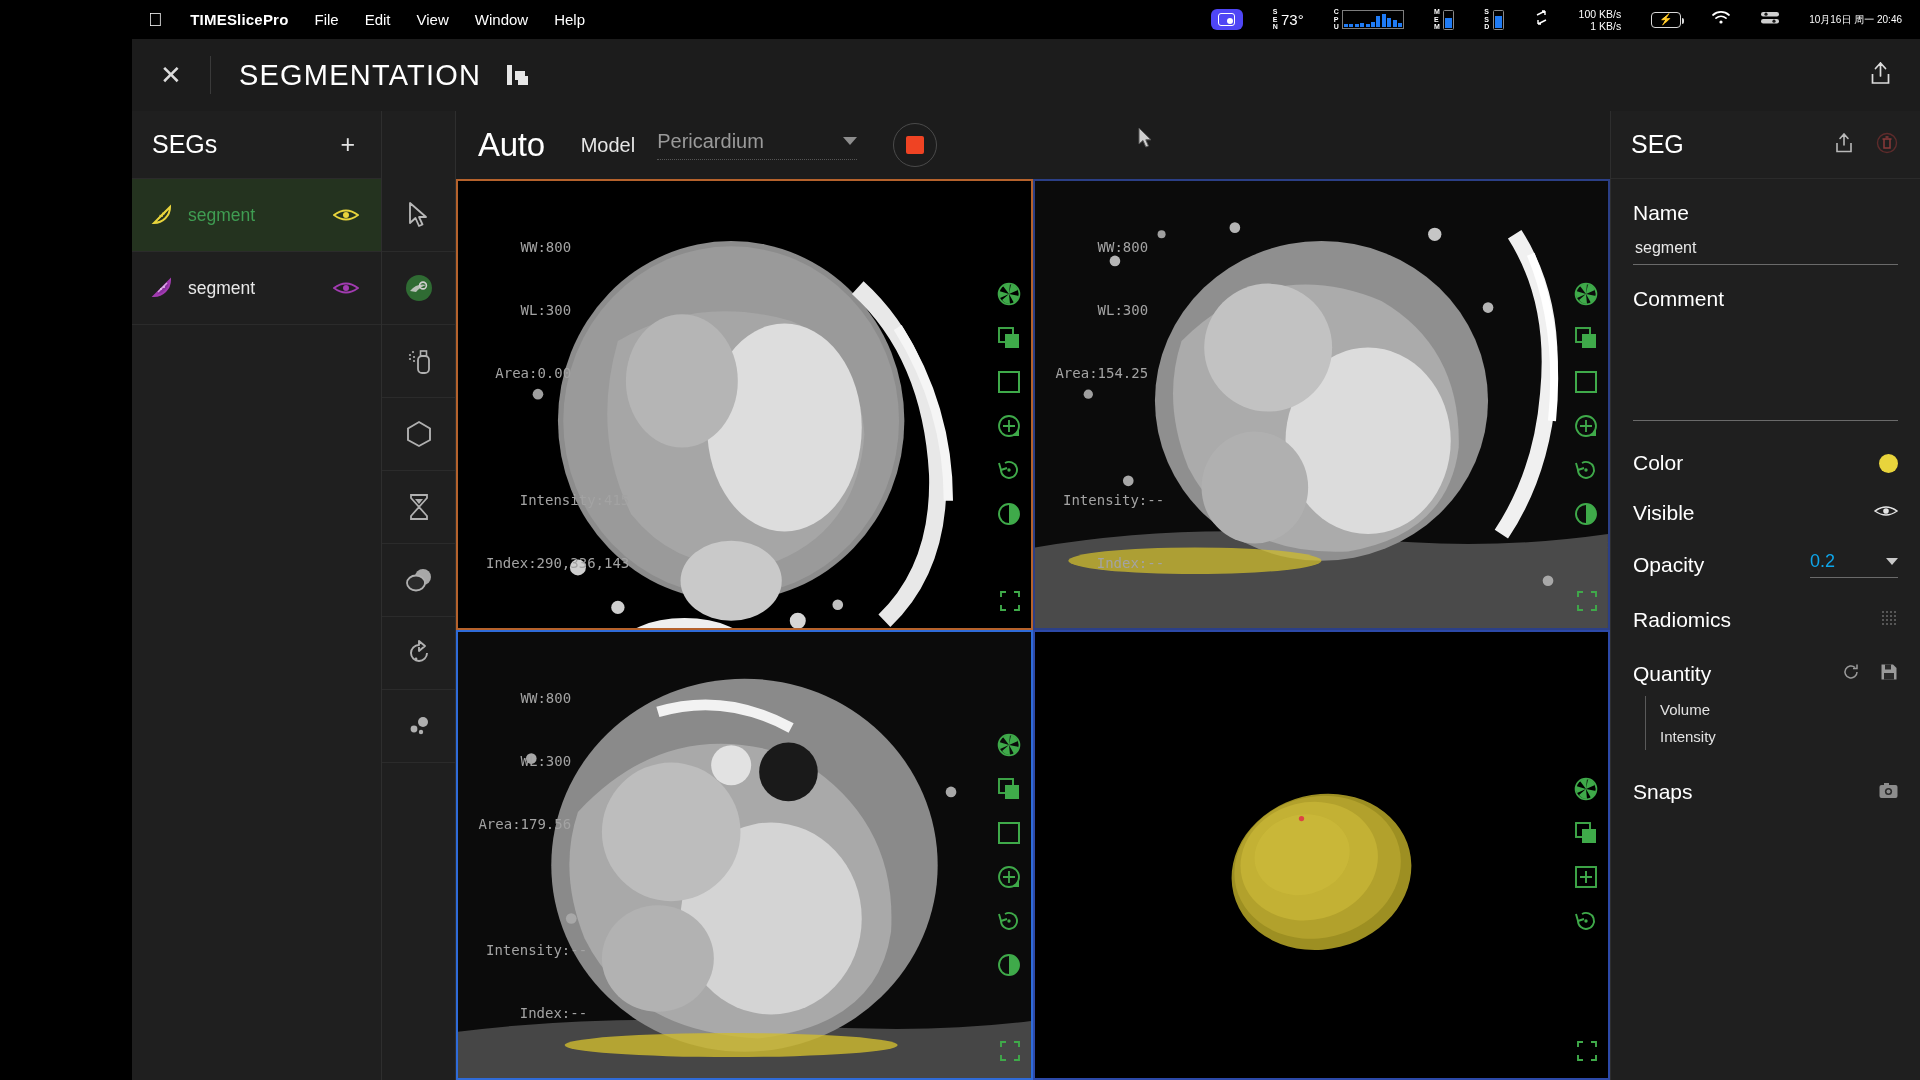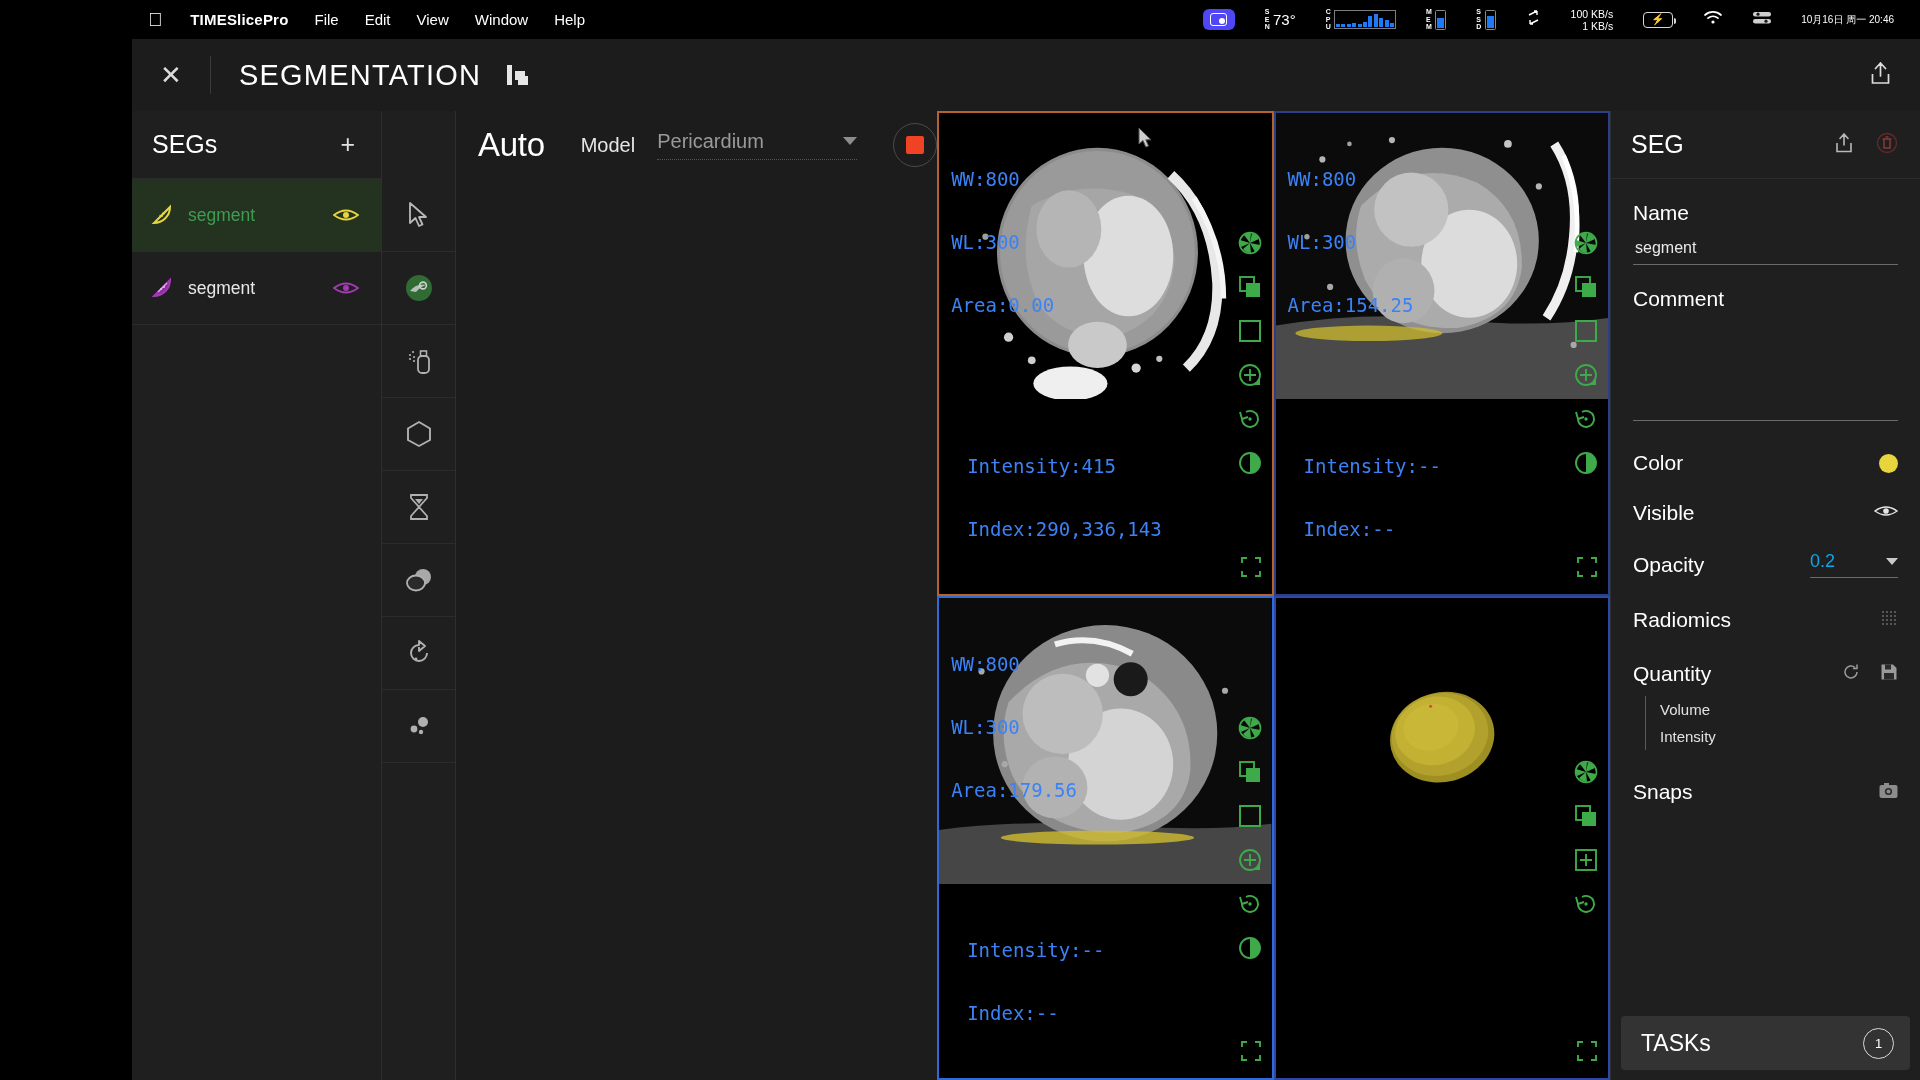--- a/index.html
+++ b/index.html
@@ -6,21 +6,21 @@
   html,body { width:1920px; height:1080px; background:#000; overflow:hidden;
     font-family:"Liberation Sans", sans-serif; }
 
   
   #menubar { position:absolute; left:0; top:0; width:1920px; height:39px;
     background:#000; display:flex; align-items:center; color:#fff; }
   #menubar .apple { margin-left:148px; font-size:19px; line-height:1; }
   #menubar .appname { margin-left:28px; font-size:15px; font-weight:bold; letter-spacing:.2px; }
   #menubar .mitem { margin-left:26px; font-size:15px; }
   #menubar .spacer { flex:1; }
-  .mb-right { display:flex; align-items:center; gap:30px; padding-right:26px;margin-left:40px; }
+  .mb-right { display:flex; align-items:center; gap:30px; padding-right:18px;margin-left:40px; }
   .mb-badge { width:32px; height:21px; border-radius:6px; background:#4f46f5;
     display:flex; align-items:center; justify-content:center; }
   .mb-badge .scr { width:17px; height:13px; border:1.6px solid #fff; border-radius:3px;
     position:relative; }
   .mb-badge .scr:after{ content:""; position:absolute; right:1px; bottom:1px;
     width:6px; height:6px; border-radius:50%; background:#fff;}
   .vlabel { font-size:7px; line-height:7.5px; letter-spacing:.3px; font-weight:bold;
     display:flex; flex-direction:column; color:#fff; }
   .grp { display:flex; align-items:center; gap:3px; }
   .cpu-graph { width:62px; height:19px; border:1px solid #7d7d7d; display:flex;
@@ -69,21 +69,21 @@
   .wedge { width:24px; height:24px; flex:none; }
   .eye { width:26px; height:18px; flex:none; }
 
   
   #tools { width:74px; background:#1f1f1f; border-right:1px solid #2e2e2e;
     padding-top:68px; }
   .tool { height:73px; border-bottom:1px solid #2b2b2b; display:flex;
     align-items:center; justify-content:center; cursor:pointer; }
 
   
-  #center { flex:1; display:flex; flex-direction:row; background:#1c1c1c; }
+  #center { flex:1; display:flex; flex-direction:column; background:#1c1c1c; }
   #autobar { height:68px; display:flex; align-items:center; padding-left:22px; gap:0; }
   #autobar .auto { font-size:33px; color:#fff; letter-spacing:-.3px; }
   #autobar .modellab { margin-left:36px; font-size:20px; color:#e6e6e6; }
   #autobar .modelsel { margin-left:22px; width:200px; position:relative;
     border-bottom:1px dotted #555; padding-bottom:6px; cursor:pointer; }
   #autobar .modelsel .v { font-size:20px; color:#9a9a9a; }
   #autobar .caret { position:absolute; right:0; top:7px; width:0; height:0;
     border-left:7px solid transparent; border-right:7px solid transparent;
     border-top:8px solid #8d8d8d; }
   #autobar .recbtn { margin-left:36px; width:44px; height:44px; border-radius:50%;
@@ -92,21 +92,21 @@
   #autobar .recbtn i { width:18px; height:18px; background:#ef4323; border-radius:2px; display:block;}
 
   #grid { flex:1; display:grid; grid-template-columns:1fr 1fr; grid-template-rows:1fr 1fr;
     gap:0; padding:0 0 0 0; }
   .vp { position:relative; background:#000; overflow:hidden; }
   .vp.b-orange { border:2px solid #b5622c; }
   .vp.b-blueT  { border:2px solid #2b3f86; }
   .vp.b-blueL  { border:2px solid #2f6bd8; }
   .vp.b-blueR  { border:2px solid #2c49a8; }
   .ovl { position:absolute; font-family:"DejaVu Sans Mono", monospace;
-    font-size:19px; color:#3b82f6; line-height:21px; white-space:pre; }
+    font-size:14px; color:#a3a3a3; line-height:21px; white-space:pre;text-align:right; }
   .ovl.tl { left:12px; top:14px; }
   .ovl.bl { left:28px; bottom:12px; }
   .vcontrols { position:absolute; right:10px; top:50%; transform:translateY(-50%);
     display:flex; flex-direction:column; gap:20px; align-items:center; }
   .vctl { cursor:pointer; display:flex; }
   .fsc { position:absolute; right:10px; bottom:12px; cursor:pointer; }
 
   
   .scan { position:absolute; inset:0; }
 
@@ -722,24 +722,20 @@
           <span class="lab">Snaps</span>
           <span class="ic"><svg width="19" height="17" viewBox="0 0 19 17">
                 <rect x="0.5" y="3" width="18" height="13" rx="2" fill="#8c8c8c"></rect>
                 <circle cx="9.5" cy="9.5" r="3.6" fill="#2a2a2a"></circle>
                 <circle cx="9.5" cy="9.5" r="2" fill="#8c8c8c"></circle>
                 <rect x="5" y="1" width="5" height="2.2" fill="#8c8c8c"></rect>
               </svg></span>
         </div>
       </div>
 
-      <div id="tasks">
-        <span class="t">TASKs</span>
-        <span class="badge">1</span>
-      </div>
     </div>
   </div>
 
   <div id="cursor">
     <svg width="16" height="22" viewBox="0 0 16 22">
         <path d="M1 1 L1 17 L5 13.5 L7.8 20 L10.5 19 L7.8 12.8 L13 12.8 Z" fill="#cfcfcf" stroke="#555" stroke-width="1"></path>
       </svg>
   </div>
 </div>
 

